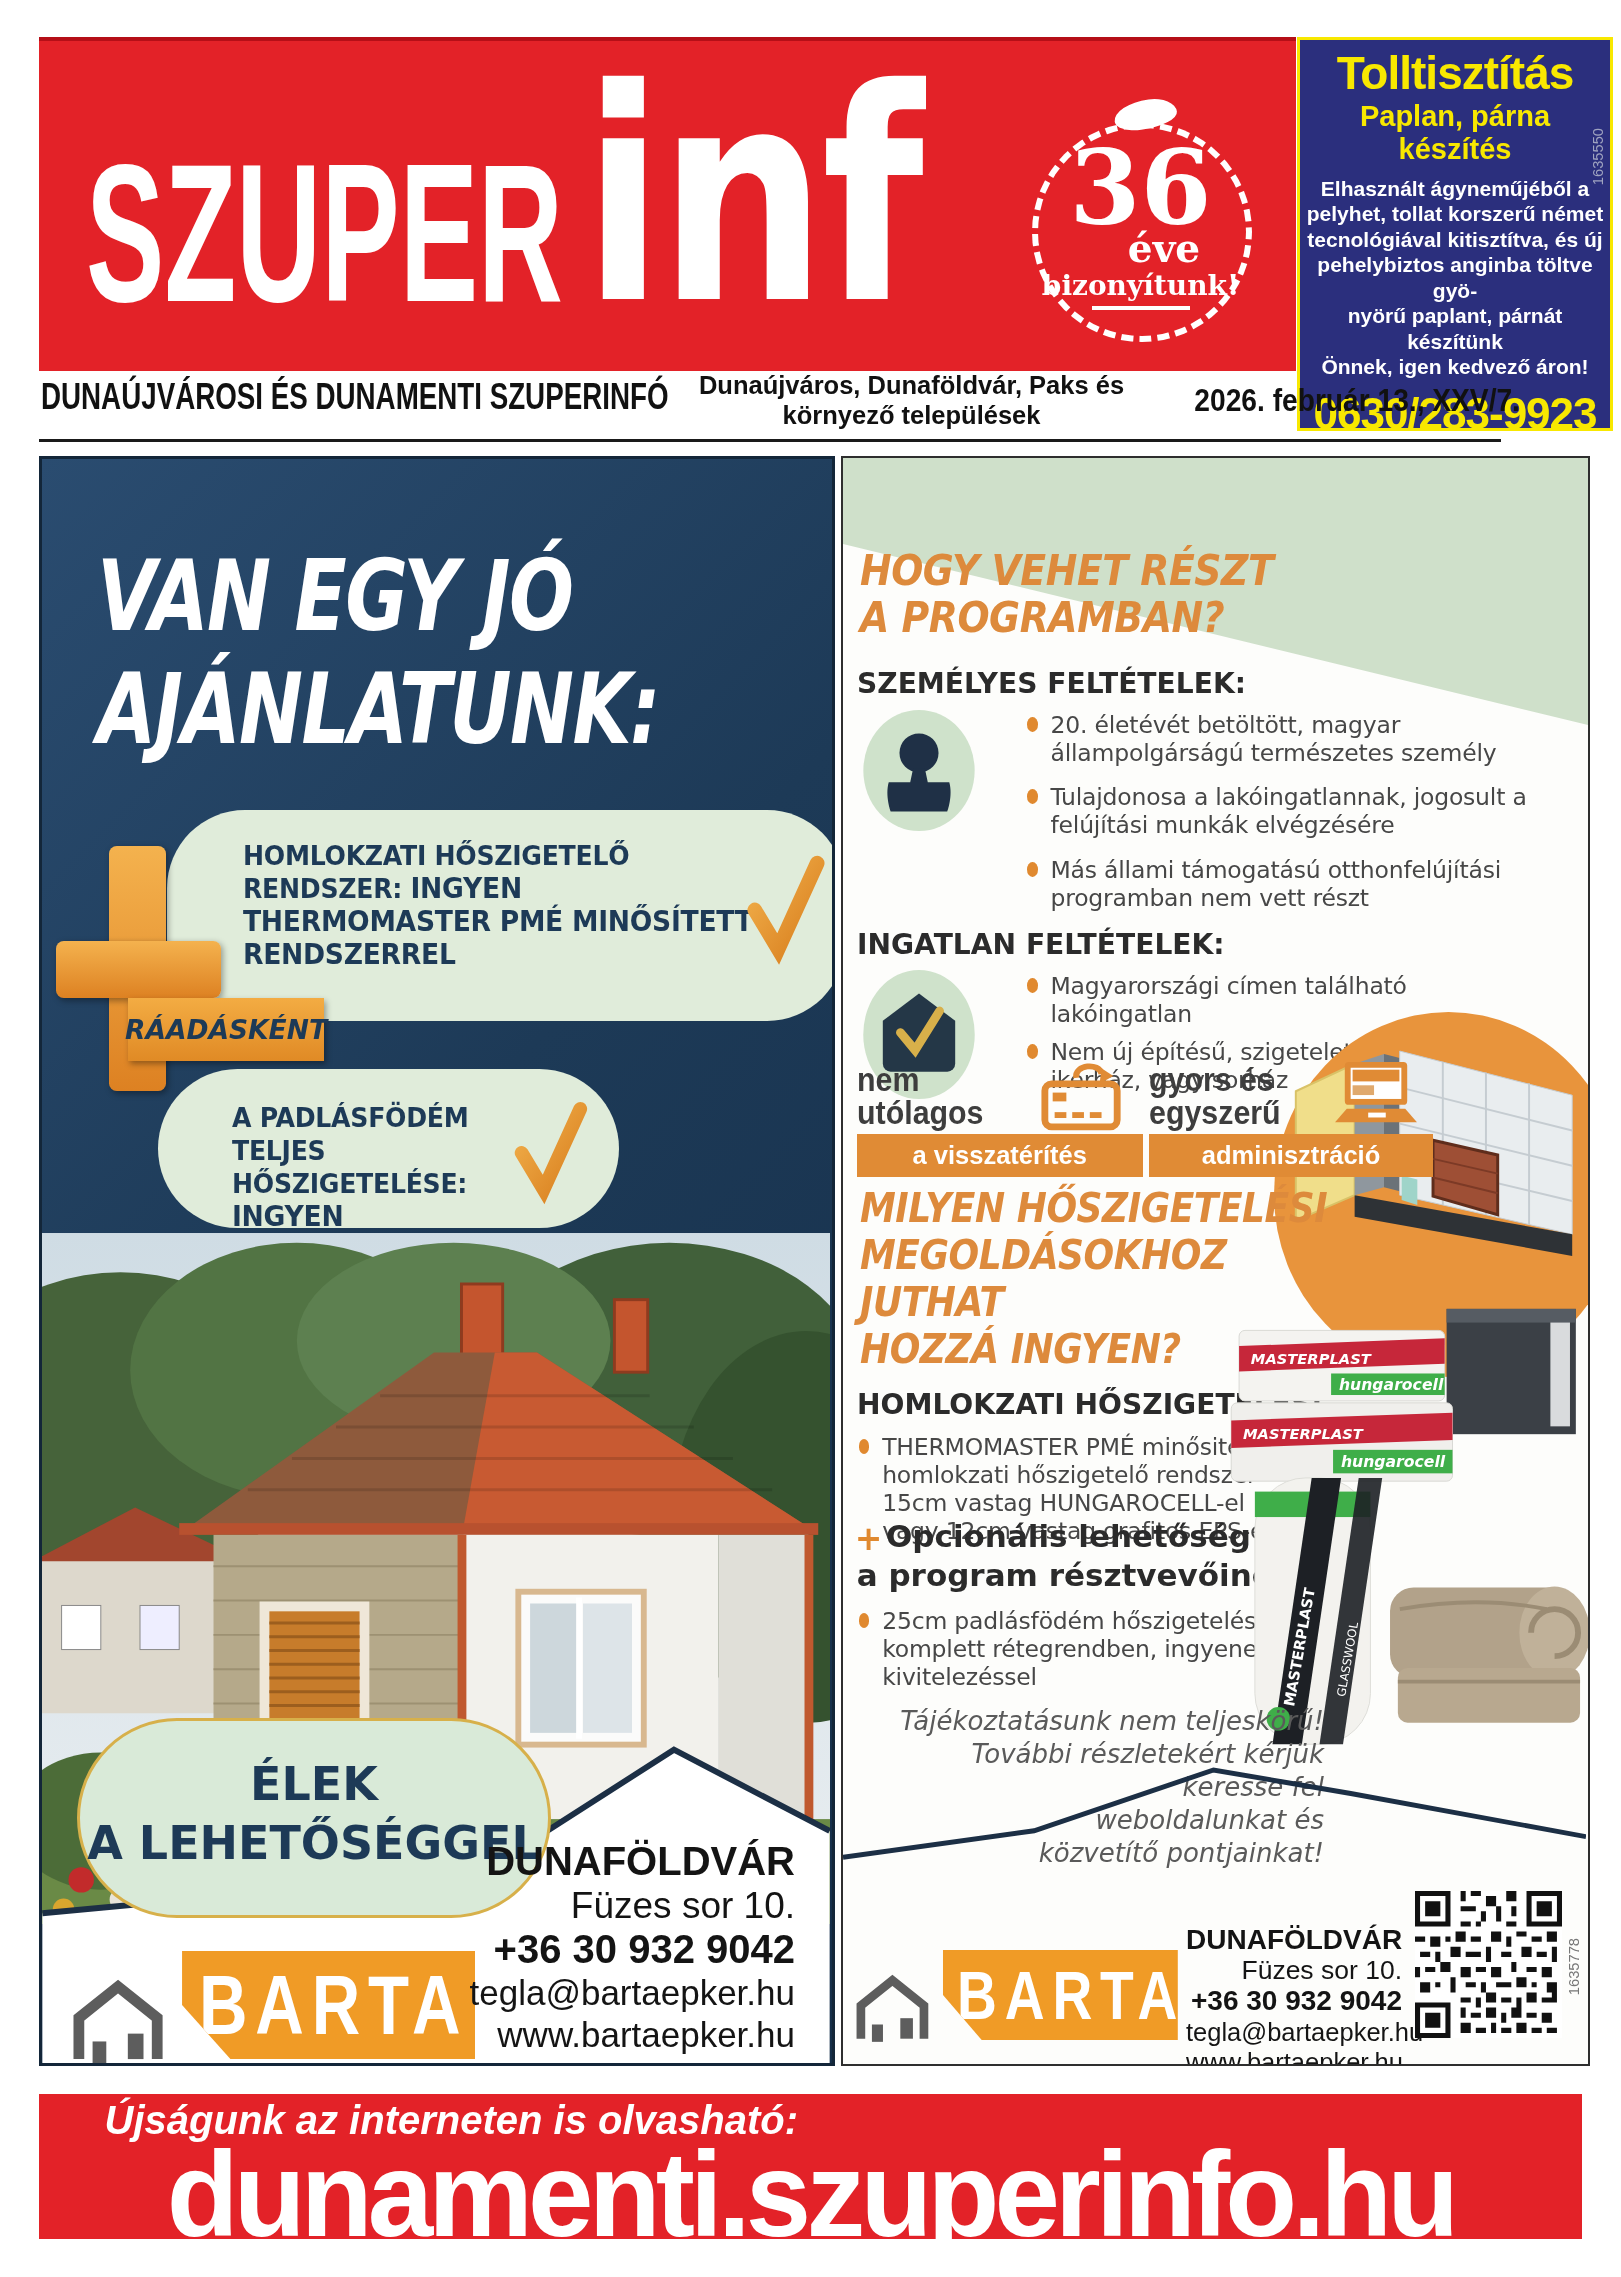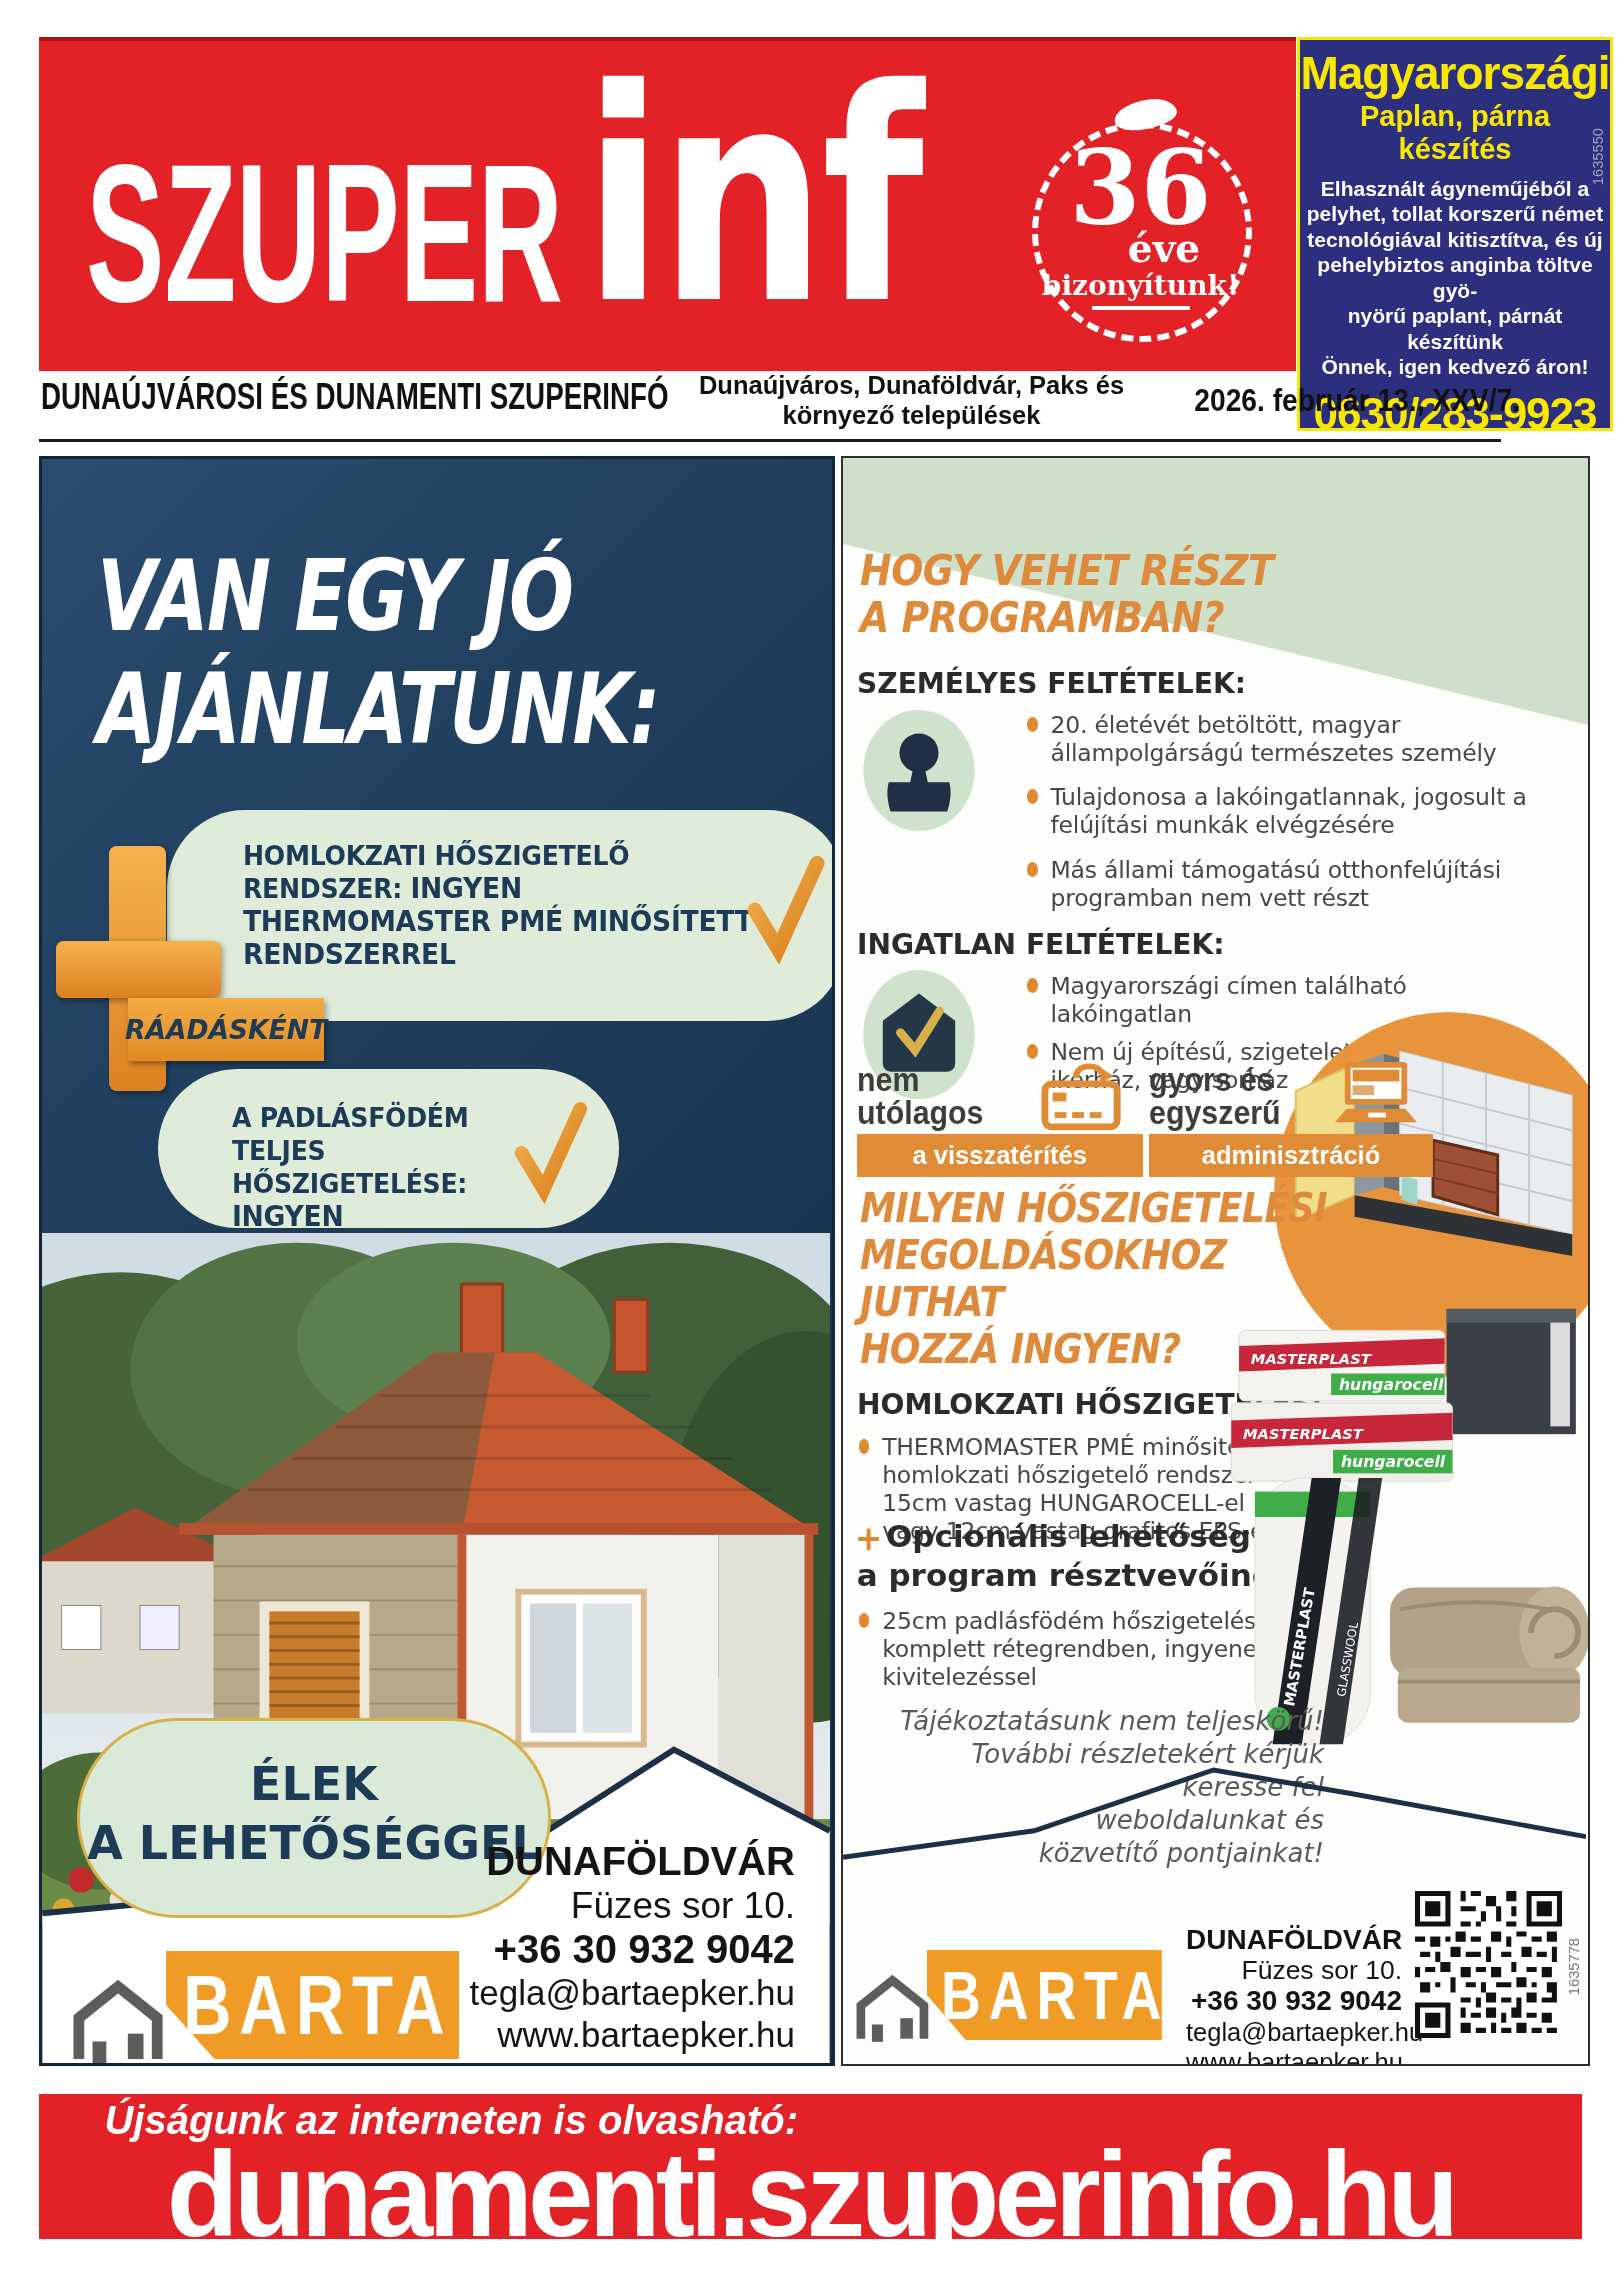--- a/index.html
+++ b/index.html
@@ -62,21 +62,21 @@
             color:#1d3a57;font-weight:800;font-size:46px;line-height:59px;}
   .contact{text-align:right;color:#141414;font-family:"Liberation Sans",sans-serif;}
   .contact .c1{font-weight:700;font-size:40px;line-height:45px;}
   .contact .c2{font-size:37px;line-height:43px;}
   .contact .c3{font-weight:700;font-size:40px;line-height:45px;}
   .contact .c4{font-size:35px;line-height:42px;}
   .contact.small .c1{font-size:28px;line-height:31px;}
   .contact.small .c2{font-size:26.5px;line-height:30px;}
   .contact.small .c3{font-size:28px;line-height:32px;}
   .contact.small .c4{font-size:25.5px;line-height:30px;}
-  .barta .flag{position:absolute;right:16px;top:0;width:85%;height:100%;background:#f09b26;
+  .barta .flag{position:absolute;right:0;top:0;width:85%;height:100%;background:#f09b26;
                clip-path:polygon(15% 0,100% 0,100% 100%,29% 100%,15% 50%);display:flex;align-items:center;}
   .barta .flag span{color:#fff;font-weight:700;font-family:"Liberation Sans",sans-serif;
                     letter-spacing:9.8px;transform:scaleX(.80);transform-origin:left center;margin-left:20%;}
 
   
   .panel-right{left:841px;top:456px;width:749px;height:1610px;box-sizing:border-box;background:#fdfdfb;
                border:2.9px solid #2e2e2e;overflow:hidden;}
   .wedge{left:0;top:0;width:100%;height:284px;background:#cfe0ca;
          clip-path:polygon(0 0,100% 0,100% 267px,0 86px);}
   .oheading{color:#dd8a3c;font-weight:900;font-style:italic;font-size:42px;line-height:46px;
@@ -113,21 +113,21 @@
       <div class="badge-ring"></div>
       <div class="badge-map"></div>
       <div class="badge-num">36</div>
       <div class="badge-eve">éve</div>
       <div class="badge-biz">bizonyítunk!</div>
       <div class="badge-orn"></div>
     </div>
   </header>
 
   <aside class="abs paplan">
-    <div class="pap-title">Magyarországi</div>
+    <div class="pap-title">Tolltisztítás</div>
     <div class="pap-sub">Paplan, párna készítés</div>
     <div class="pap-body">
       <div>Elhasznált ágyneműjéből a</div>
       <div>pelyhet, tollat korszerű német</div>
       <div>tecnológiával kitisztítva, és új</div>
       <div>pehelybiztos anginba töltve gyö-</div>
       <div>nyörű paplant, párnát készítünk</div>
       <div>Önnek, igen kedvező áron!</div>
     </div>
     <div class="pap-phone">0630/283-9923</div>

